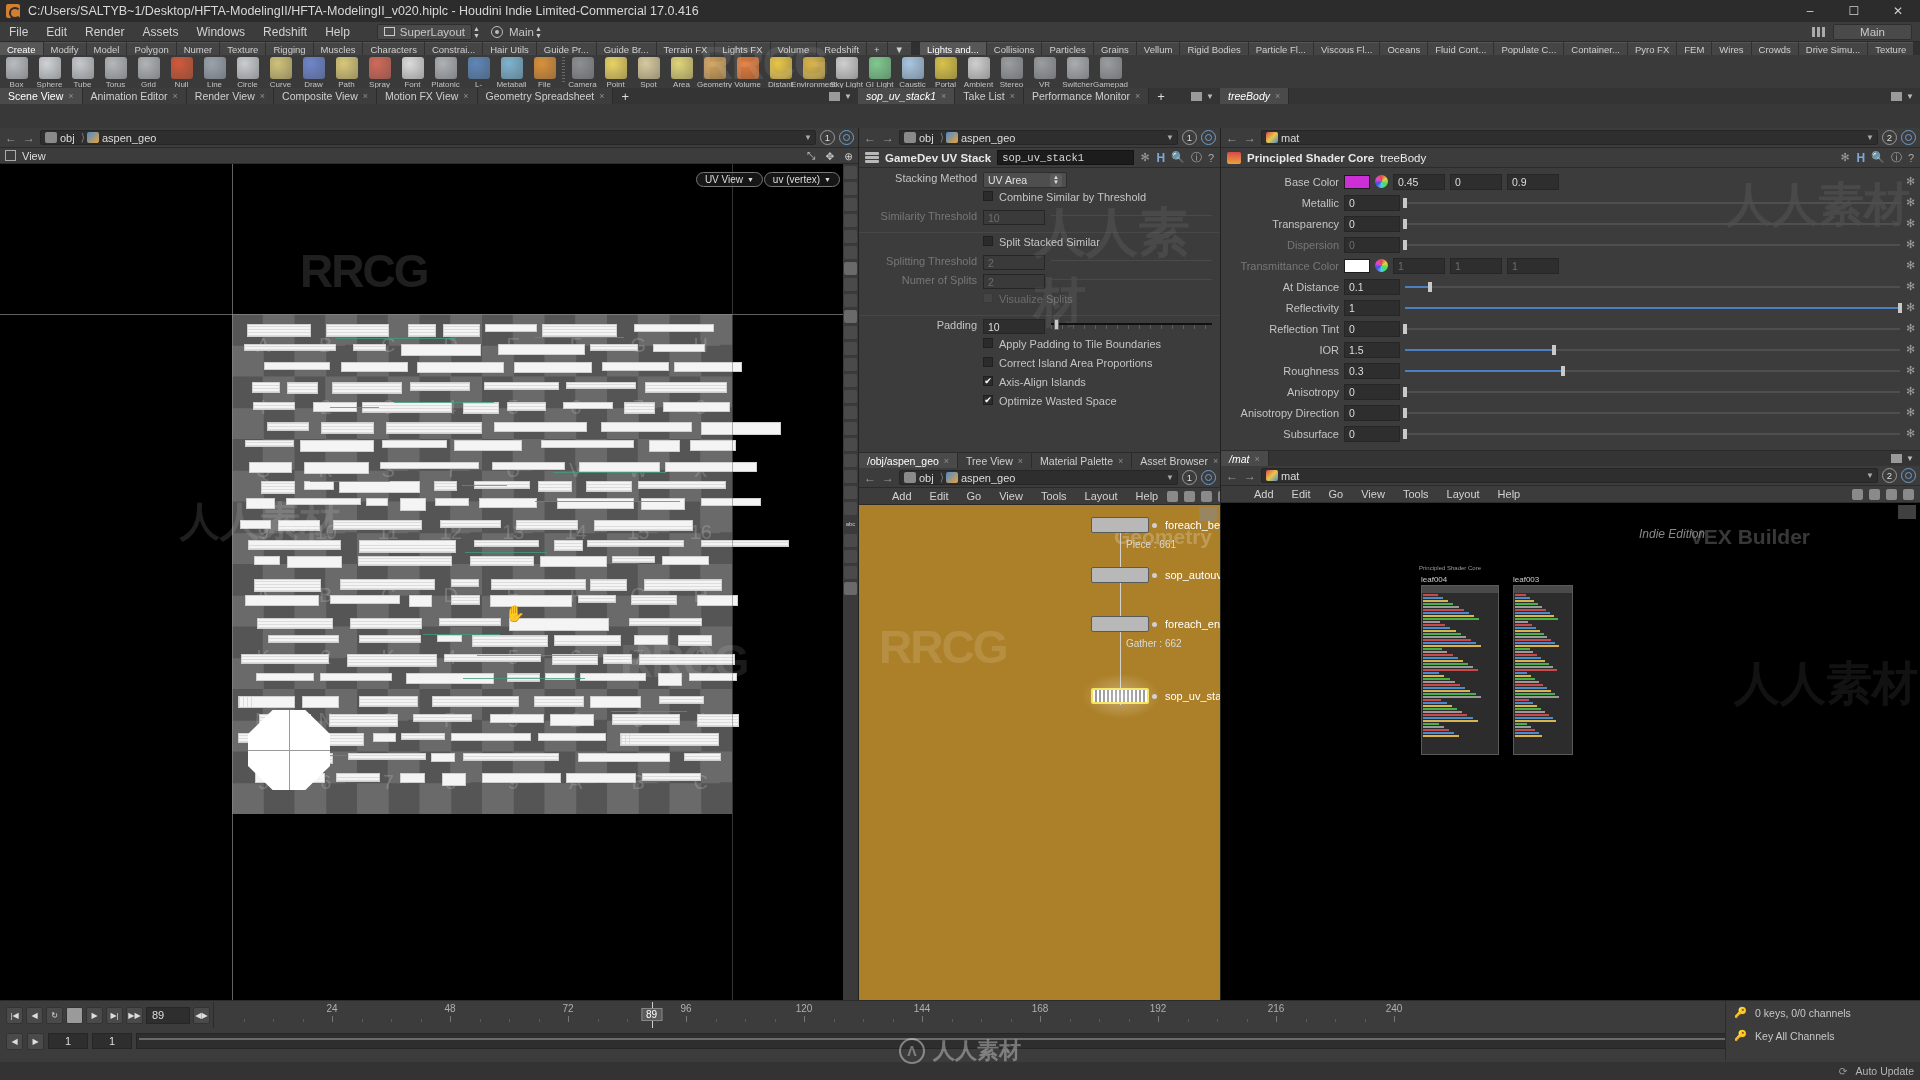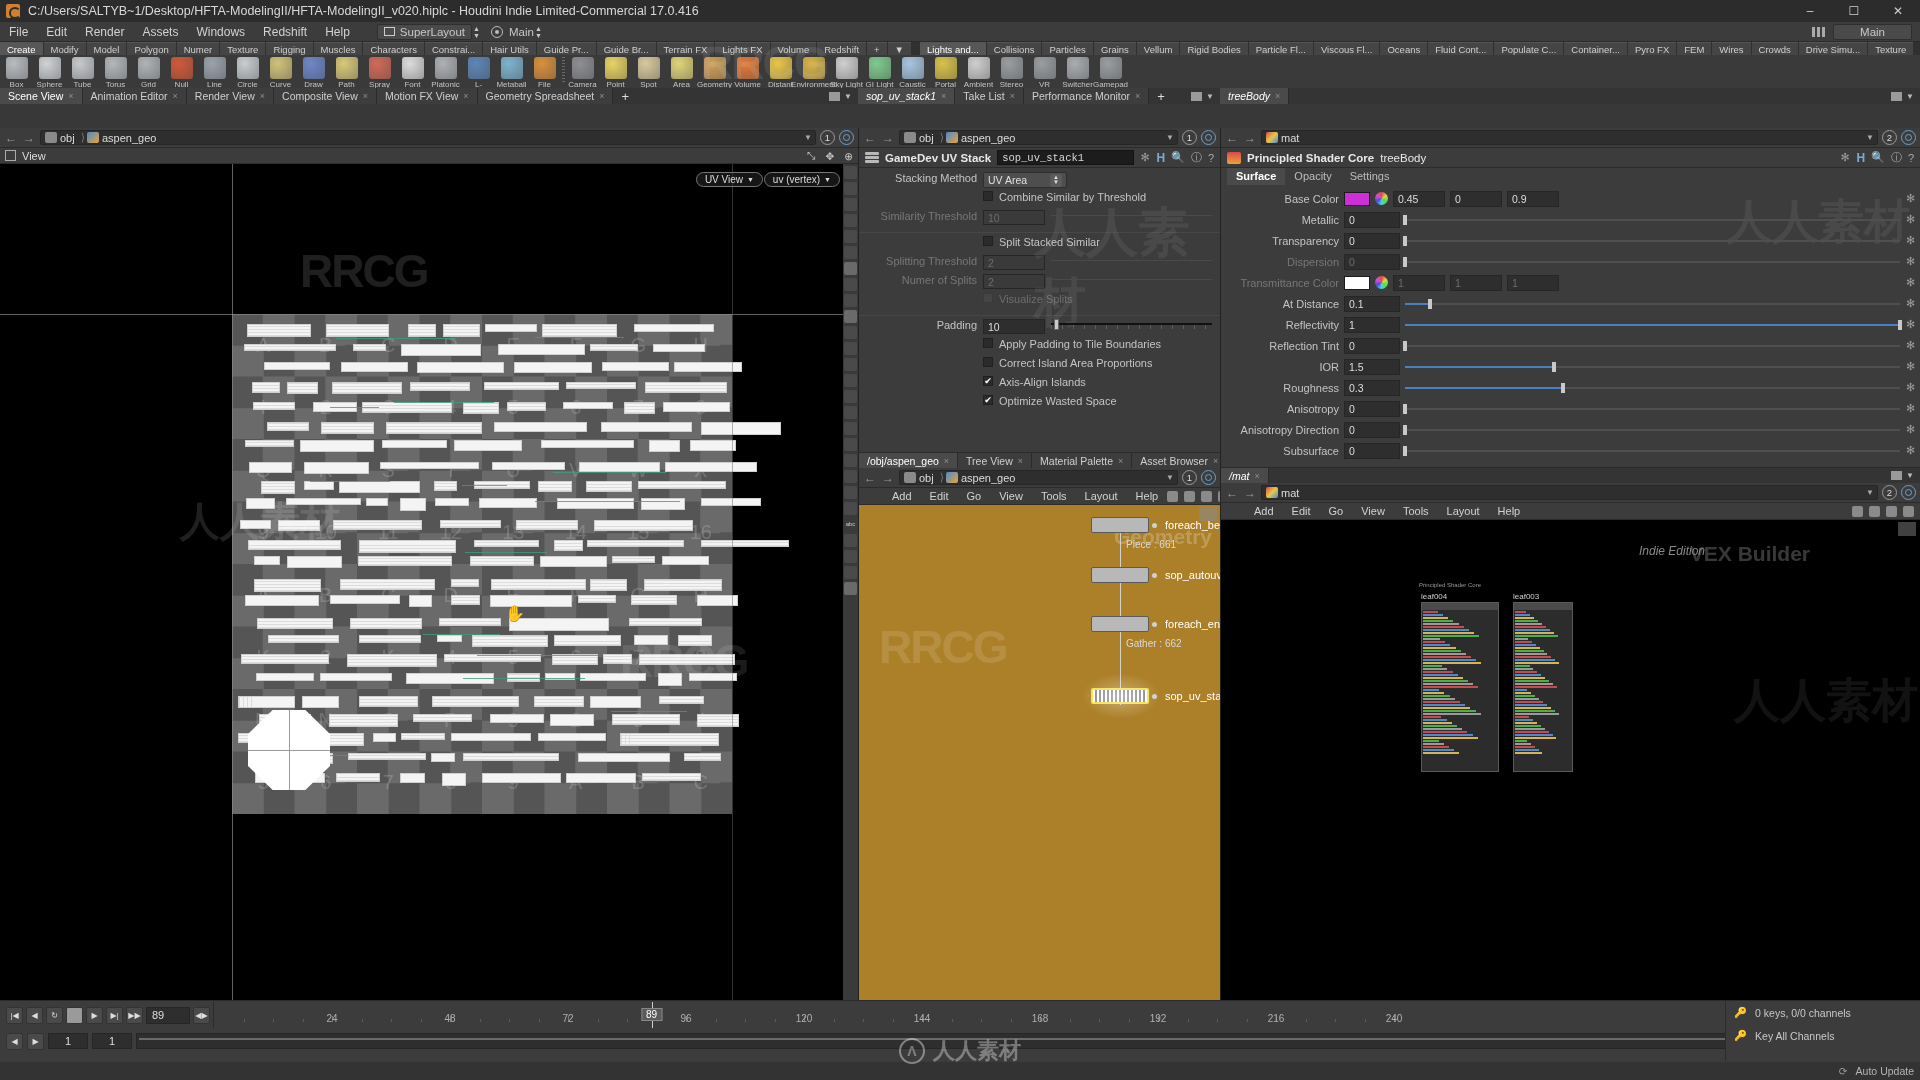--- a/index.html
+++ b/index.html
@@ -174,21 +174,21 @@
   .bottom{position:absolute;left:0;right:0;bottom:0;height:80px;background:#3c3c3c;
      border-top:1px solid #2b2b2b;}
   .tlrow{height:28px;display:flex;align-items:center;gap:3px;padding:0 6px;}
   .tbtn{width:17px;height:17px;background:#4a4a4a;border:1px solid #333;border-radius:2px;
      display:flex;align-items:center;justify-content:center;font-size:8px;color:#ddd;}
   .tbtn.stop{background:#9a9a9a;}
   .framefield{background:#2e2e2e;border:1px solid #262626;height:17px;width:44px;font-size:11px;
      color:#ddd;display:flex;align-items:center;padding-left:5px;}
   .ruler{flex:1;height:26px;position:relative;background:#3c3c3c;border-left:1px solid #2b2b2b;}
   .tick{position:absolute;top:14px;width:1px;height:6px;background:#777;}
-  .ticklbl{position:absolute;top:11px;font-size:10px;color:#b0b0b0;transform:translateX(-50%);}
+  .ticklbl{position:absolute;top:1px;font-size:10px;color:#b0b0b0;transform:translateX(-50%);}
   .playhead{position:absolute;top:0;bottom:0;width:1px;background:#cfcfcf;}
   .phbox{position:absolute;top:6px;height:13px;background:#5a5a5a;border:1px solid #888;
      font-size:10px;color:#fff;display:flex;align-items:center;justify-content:center;
      padding:0 4px;transform:translateX(-50%);}
   .rngrow{height:24px;display:flex;align-items:center;gap:4px;padding:0 6px;}
   .rngfield{background:#2e2e2e;border:1px solid #262626;height:16px;width:40px;font-size:11px;
      color:#ddd;display:flex;align-items:center;justify-content:center;}
   .rngbar{flex:1;height:16px;background:#2e2e2e;border:1px solid #262626;position:relative;}
   .rngbar .fill{position:absolute;left:2px;right:2px;top:4px;height:2px;background:#6a6a6a;}
   .statusbar{position:absolute;left:0;right:0;bottom:0;height:18px;background:#333;
@@ -1069,25 +1069,20 @@
         <span class="nodetitle">Principled Shader Core</span>
         <span class="nodetitle" style="font-weight:normal">treeBody</span>
         <span style="margin-left:auto"></span>
         <span class="gear">✻</span>
         <span style="font-weight:bold;color:#7ea8d8;font-size:12px">H</span>
         <span style="font-size:11px;color:#aaa">🔍</span>
         <span style="font-size:11px;color:#aaa">ⓘ</span>
         <span style="font-size:11px;color:#aaa">?</span>
       </div>
 
-      <div class="subtabs" id="matTabs">
-          <div class="st active">Surface</div>
-          <div class="st">Opacity</div>
-          <div class="st">Settings</div>
-        </div>
 
       <div style="flex:0 0 auto;height:282px;overflow:hidden;position:relative;background:#3c3c3c;padding-top:3px" id="matRows">
         <div class="wm wm-cn" style="right:10px;top:6px;color:rgba(255,255,255,.07);font-size:46px">人人素材</div>
       <div class="mrow">
             <span class="mlabel">Base Color</span>
             <span class="swatch" style="background: rgb(204, 47, 214);"></span>
             <span class="wheel"></span>
             <span class="mnum w3">0.45</span>
             <span class="mnum w3">0</span>
             <span class="mnum w3">0.9</span>

